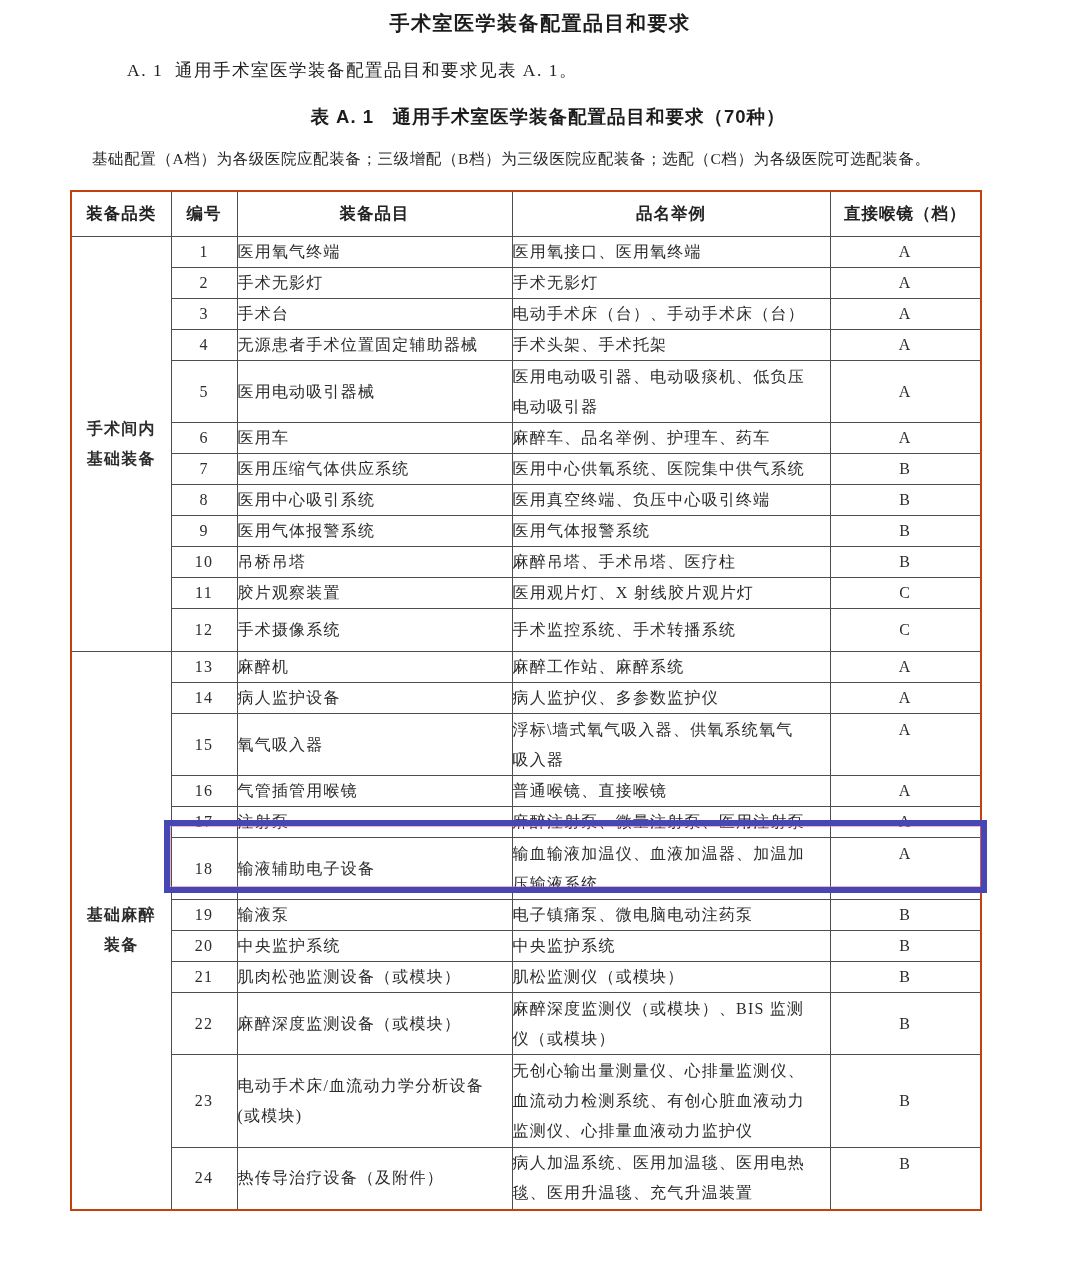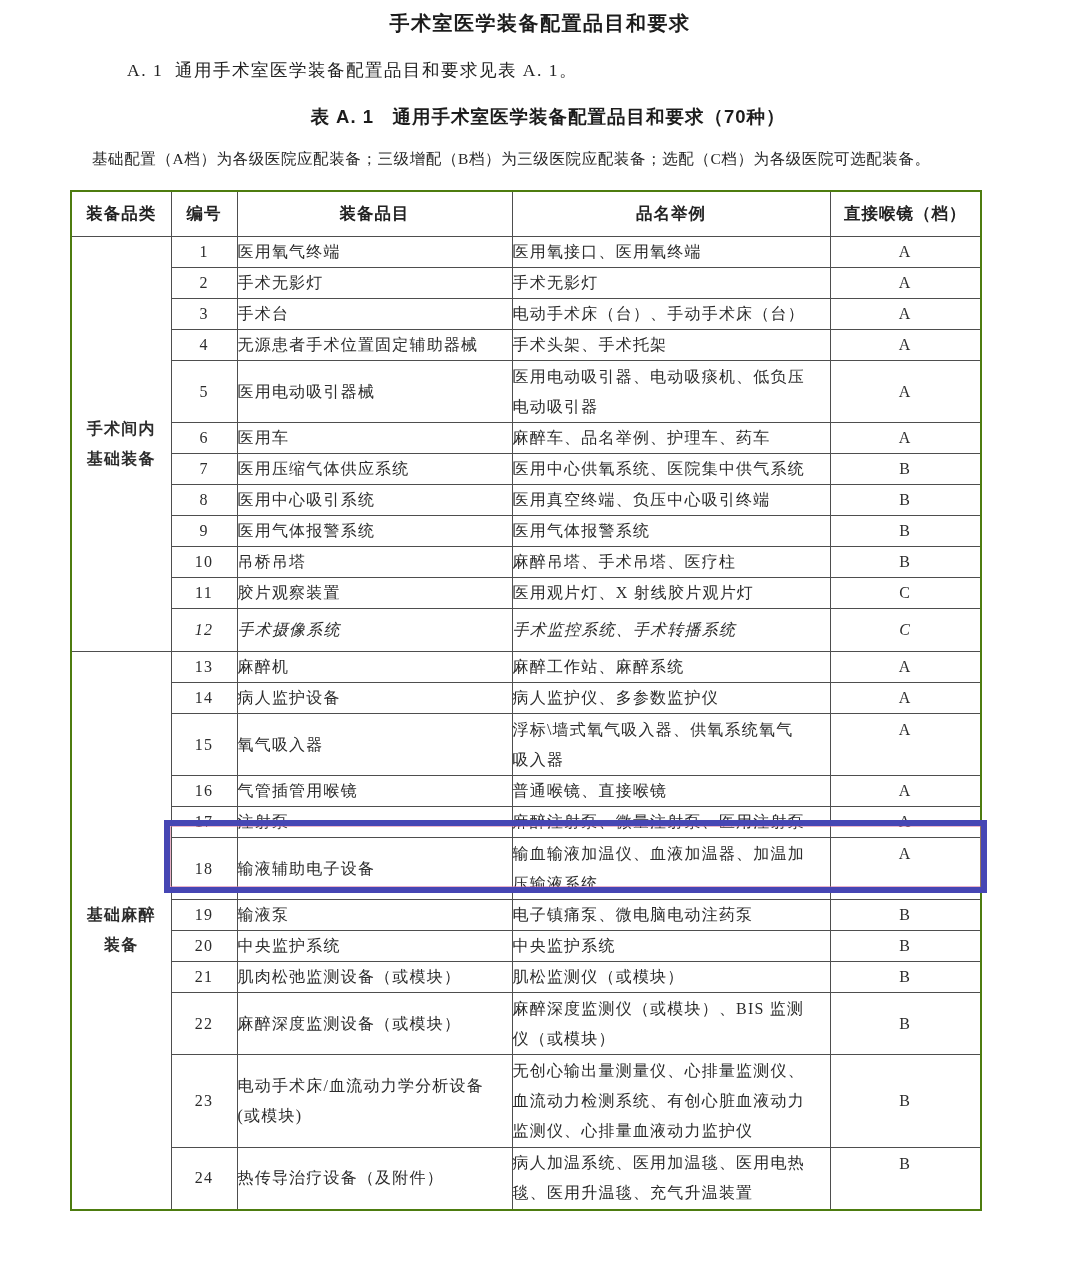--- a/index.html
+++ b/index.html
@@ -23,21 +23,21 @@
     letter-spacing:1px; color:#1c1c1c; white-space:pre-wrap;
   }
   .note {
     position:absolute; top:149px; left:92px;
     font-family:"Liberation Serif","DejaVu Serif",serif; font-size:15.5px;
     letter-spacing:0.6px; color:#262626; white-space:pre-wrap;
   }
   .table-wrap { position:absolute; left:70px; top:190px; width:910px; }
   table.equip {
     border-collapse:collapse; table-layout:fixed; width:910px;
-    border:2px solid #4d7c0f;
+    border:2px solid #c2410c;
   }
   table.equip th, table.equip td { border:1px solid #4e4e4e; padding:0; }
   table.equip th {
     height:44px; font-family:"Liberation Sans", sans-serif; font-weight:bold;
     font-size:16.5px; letter-spacing:1px; color:#222; text-align:center;
   }
   table.equip td {
     font-family:"Liberation Serif","DejaVu Serif",serif; font-size:16px;
     color:#2c2c2c; letter-spacing:1.2px; line-height:30px; vertical-align:middle;
   }
@@ -147,21 +147,21 @@
             <td class="c-item">吊桥吊塔</td>
             <td class="c-ex">麻醉吊塔、手术吊塔、医疗柱</td>
             <td class="c-grade">B</td>
           </tr>
           <tr style="height: 31px; padding-left: 15px;">
             <td class="c-no">11</td>
             <td class="c-item">胶片观察装置</td>
             <td class="c-ex">医用观片灯、X 射线胶片观片灯</td>
             <td class="c-grade">C</td>
           </tr>
-          <tr style="height: 43px; font-style: italic;">
+          <tr style="height: 43px;">
             <td class="c-no">12</td>
             <td class="c-item">手术摄像系统</td>
             <td class="c-ex">手术监控系统、手术转播系统</td>
             <td class="c-grade">C</td>
           </tr>
           <tr style="height: 31px;">
             <td class="c-cat" rowspan="12">基础麻醉
 装备</td>
             <td class="c-no">13</td>
             <td class="c-item">麻醉机</td>

